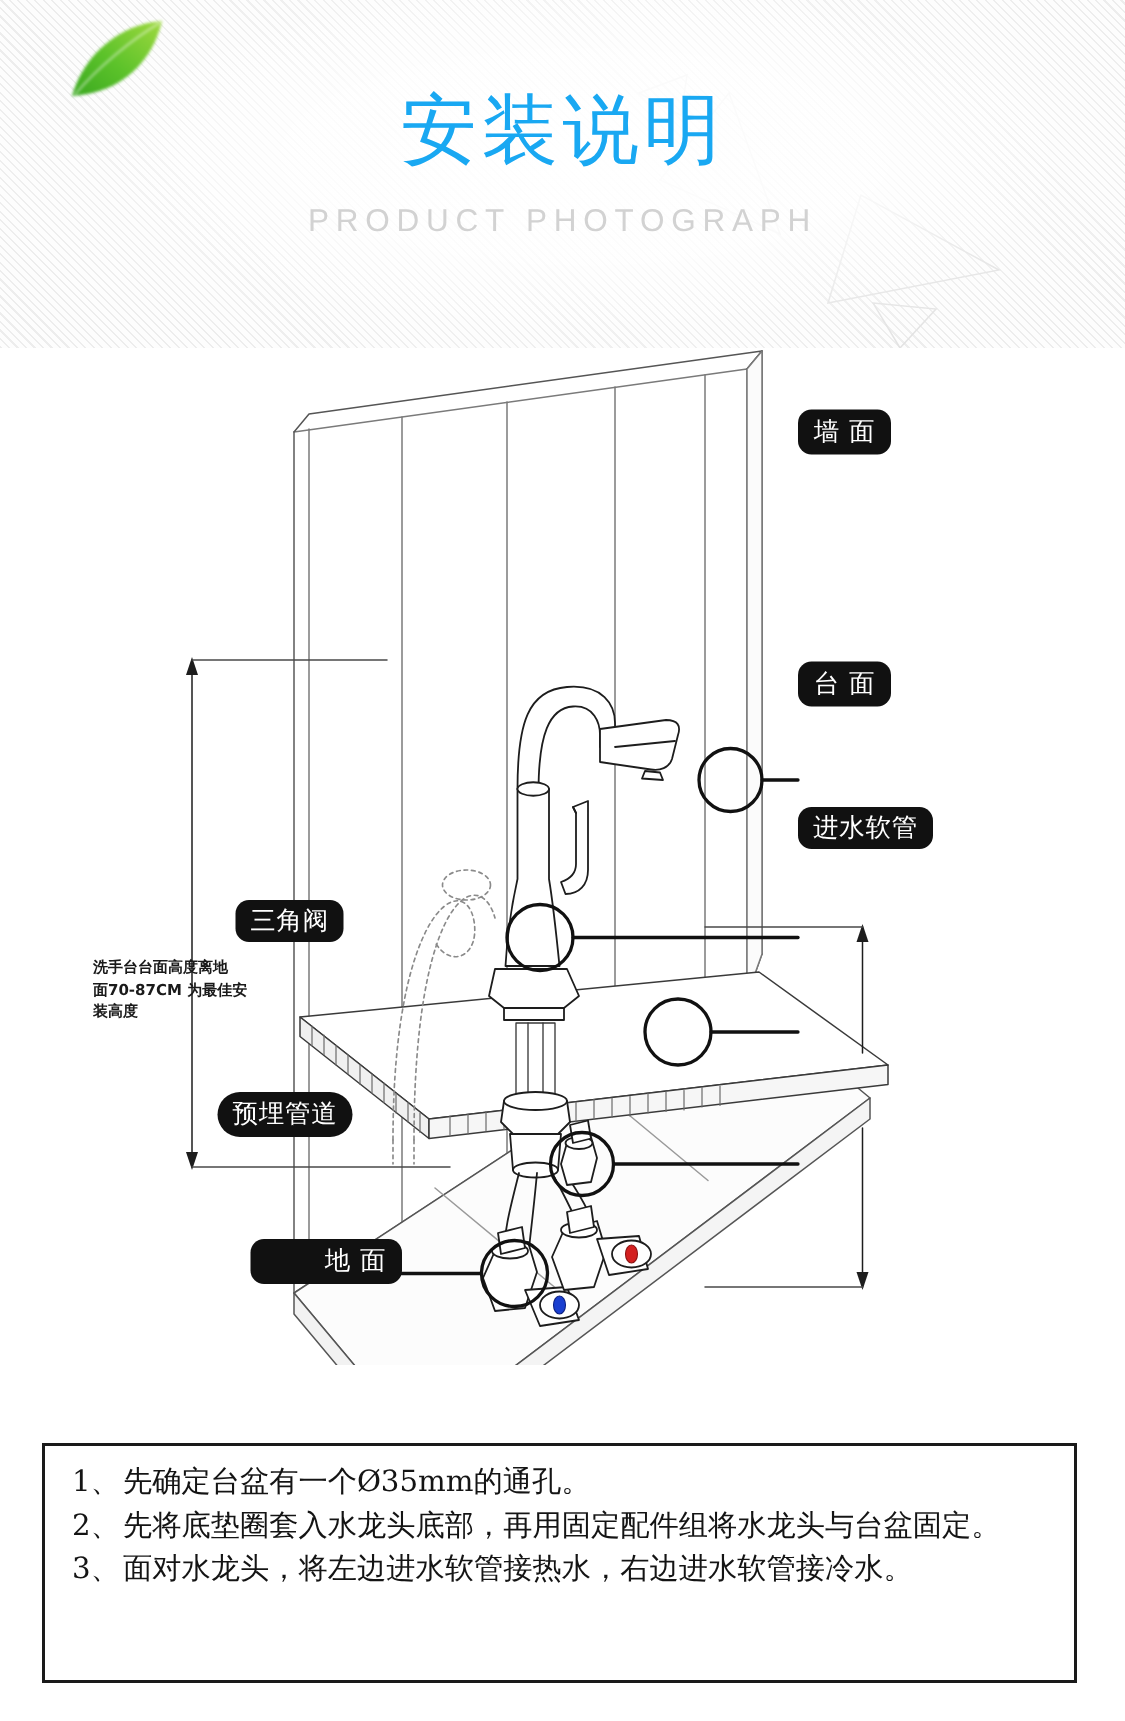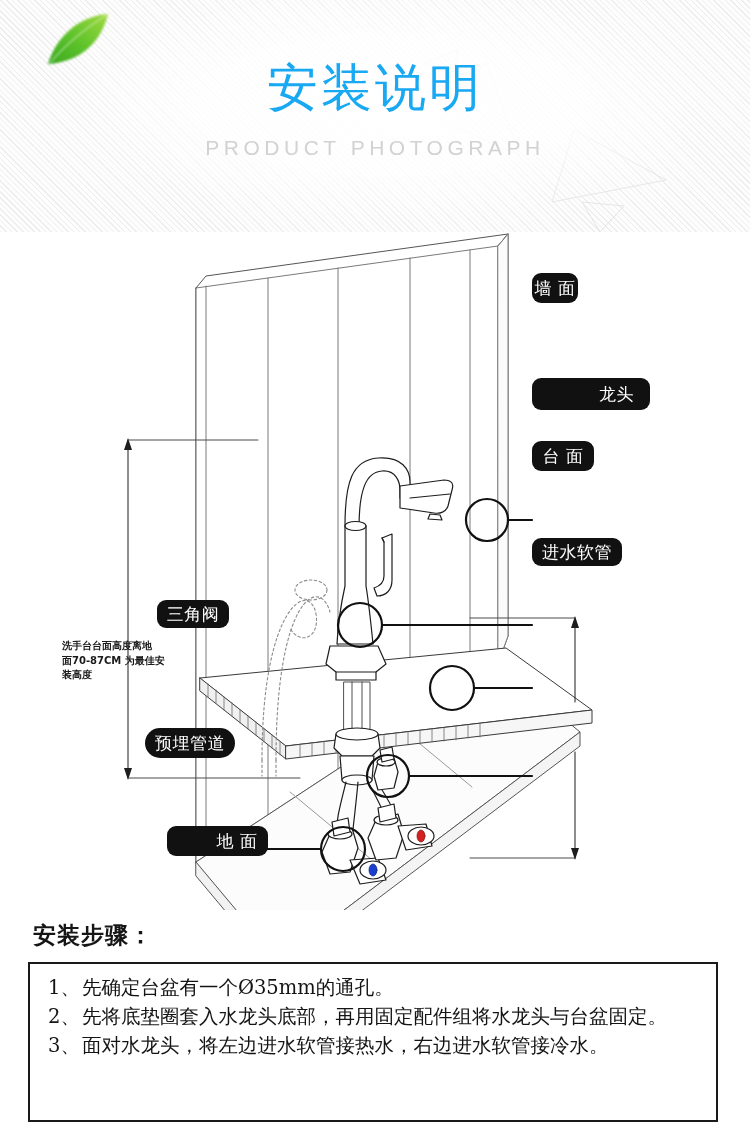--- a/index.html
+++ b/index.html
@@ -300,27 +300,24 @@
           <line x1="575" y1="520" x2="575" y2="626"></line>
           <polygon points="575,628 571,616 579,616" fill="#1d1d1d" stroke="none"></polygon>
           <line x1="470" y1="386" x2="575" y2="386" stroke="#4a4a4a"></line>
           <line x1="470" y1="626" x2="575" y2="626" stroke="#4a4a4a"></line>
         </g>
 
       </g>
     </svg>
   </div>
 
-  <div class="pill" style="left:532px;top:273px;width:46px;height:30px;">
+  <div class="pill" style="left:532px;top:273px;width:62px;height:30px;">
     <span>墙  面</span>
   </div>
 
-  <div class="pill" style="left:532px;top:378px;width:118px;height:32px;justify-content:flex-end;padding-right:16px;box-sizing:border-box;">
-    <span>龙头</span>
-  </div>
 
   <div class="pill" style="left:532px;top:441px;width:62px;height:30px;">
     <span>台  面</span>
   </div>
 
   <div class="pill" style="left:532px;top:538px;width:90px;height:28px;">
     <span>进水软管</span>
   </div>
 
   <div class="pill" style="left:157px;top:600px;width:72px;height:28px;">
@@ -333,21 +330,20 @@
 
   <div class="pill" style="left:167px;top:826px;width:62px;height:30px;padding-left:39px;">
     <span>地  面</span>
   </div>
 
   <div class="note" style="left:62px;top:639px;width:140px;">洗手台台面高度离地
 面70-87CM 为最佳安
 装高度</div>
 
 
-  <div class="steps-title">安装步骤：</div>
 
   <div class="steps-box">
     <div class="step">
       <span class="step-num">1、</span>
       <span class="step-text">先确定台盆有一个Ø35mm的通孔。</span>
     </div>
     <div class="step">
       <span class="step-num">2、</span>
       <span class="step-text">先将底垫圈套入水龙头底部，再用固定配件组将水龙头与台盆固定。</span>
     </div>

